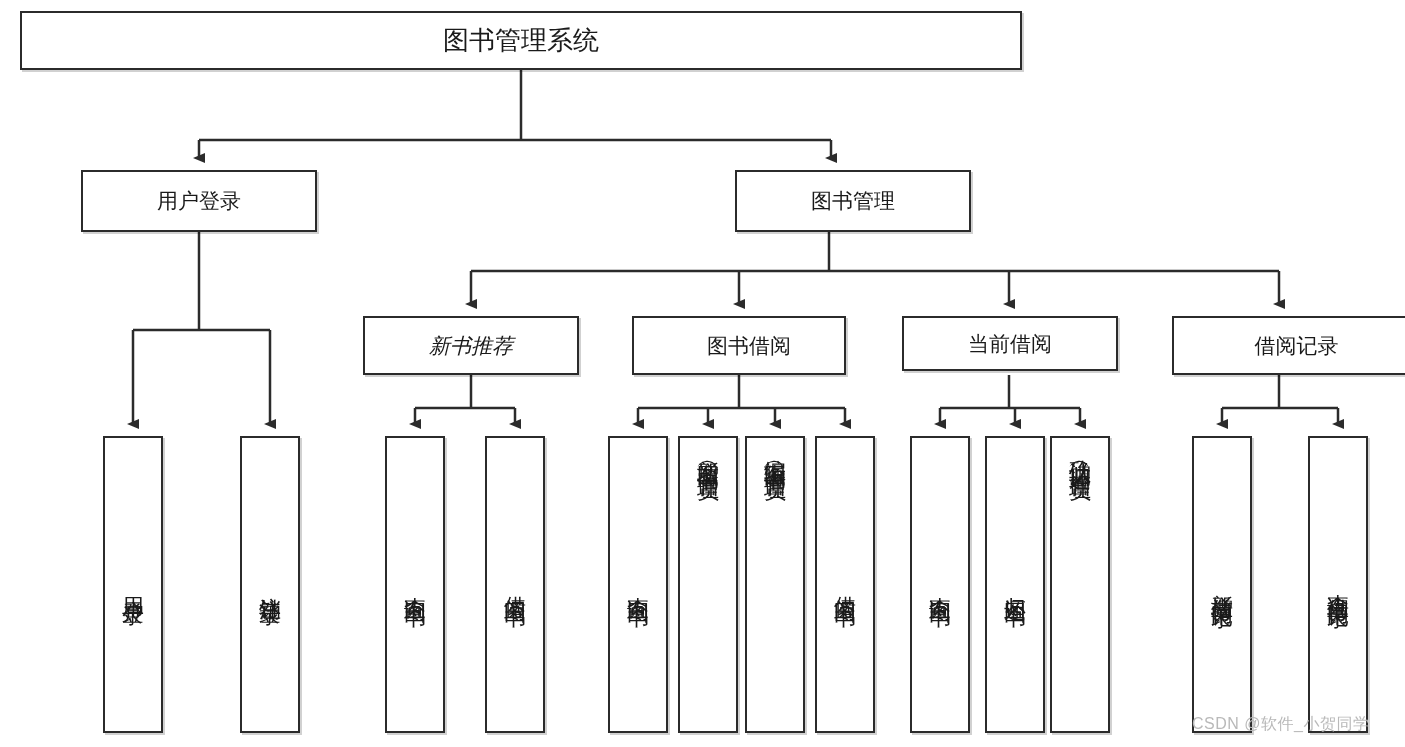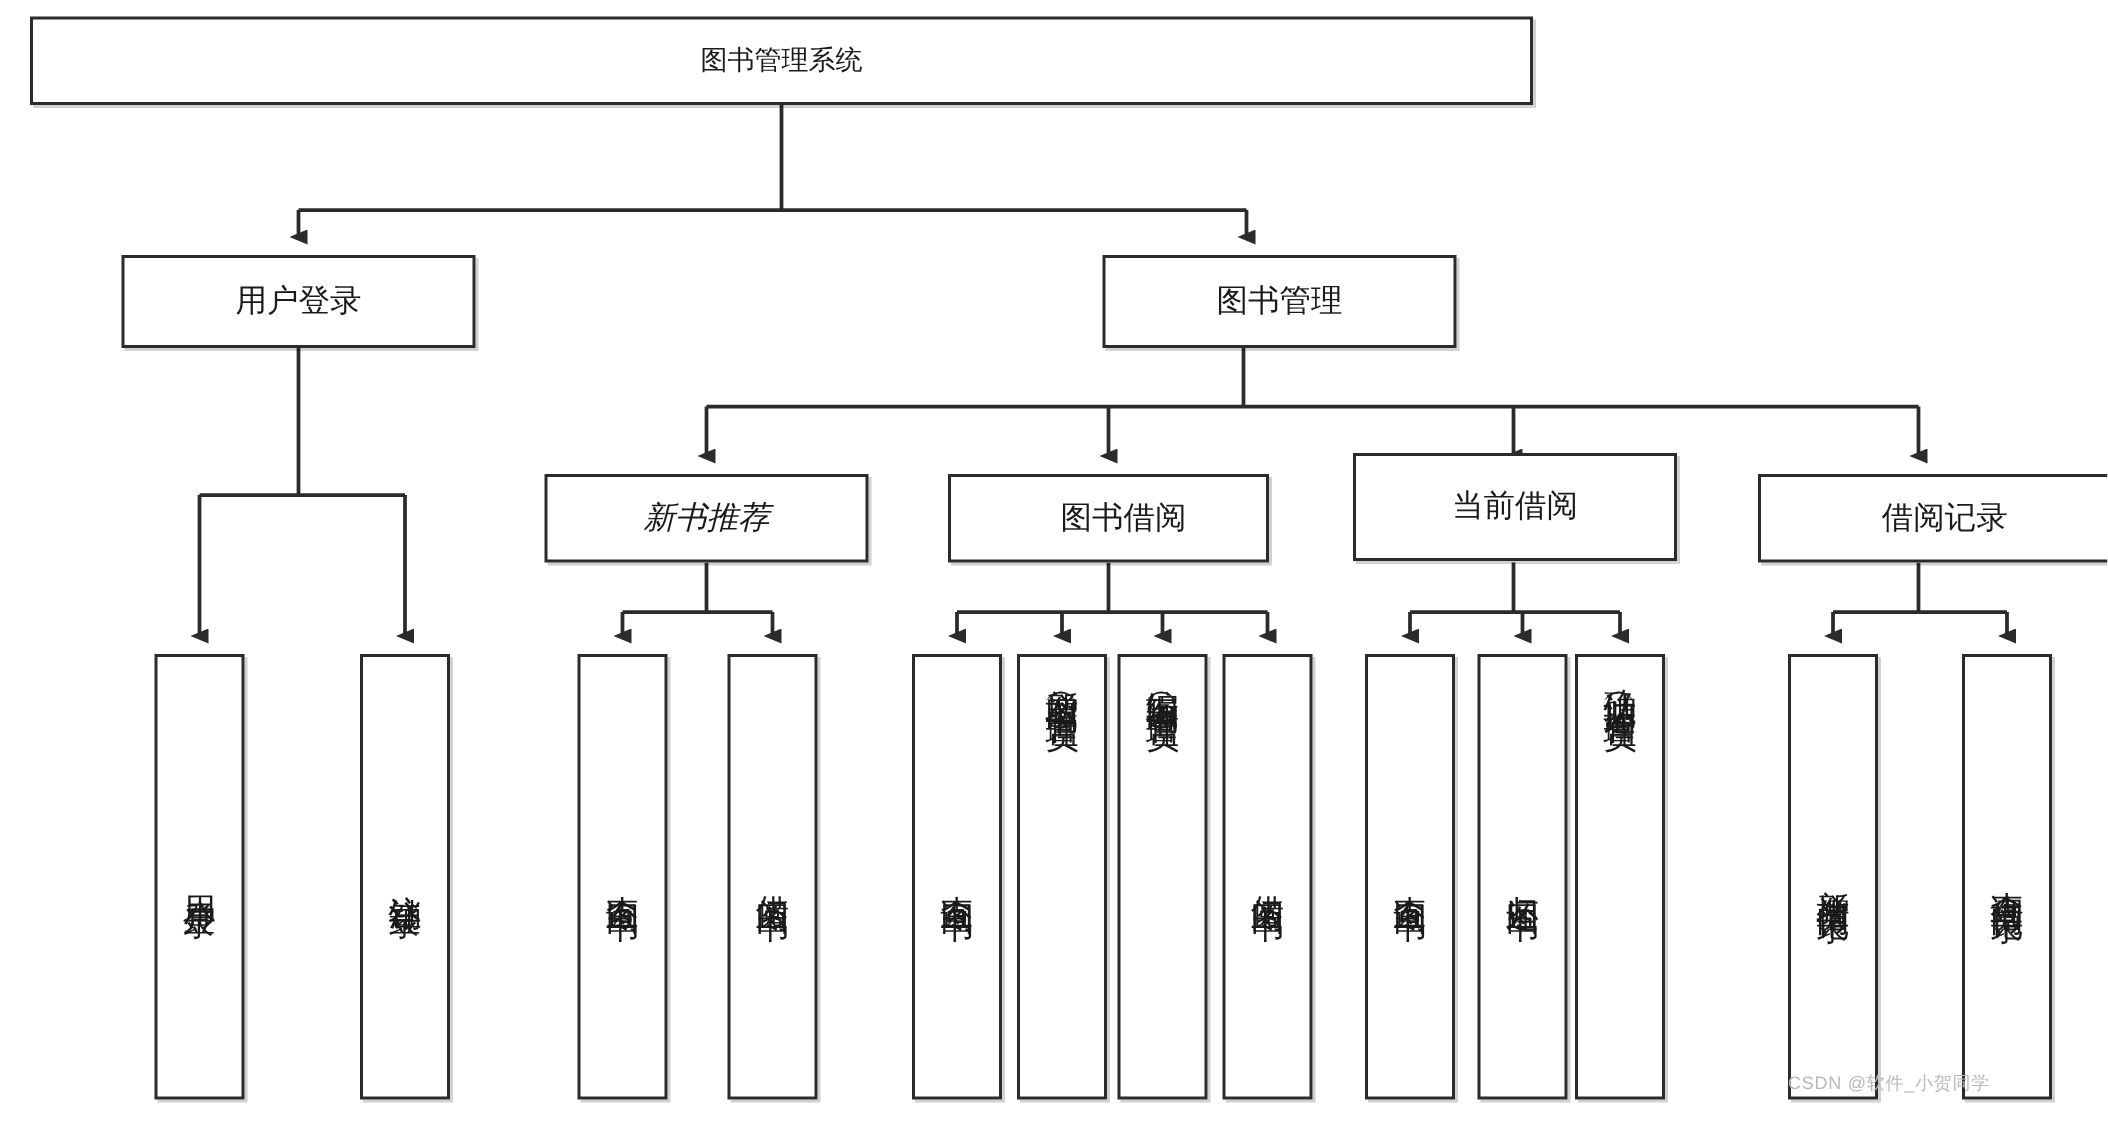--- a/index.html
+++ b/index.html
@@ -39,21 +39,21 @@
   .node .lbl {
     color: #1a1a1a;
     line-height: 1.12;
     text-align: center;
     white-space: nowrap;
   }
   .h-node .lbl {
     font-size: 21px;
   }
   .root.h-node .lbl {
-    font-size: 18px;
+    font-size: 26px;
   }
   .v-node {
     align-items: flex-start;
     justify-content: center;
     padding-top: 4px;
   }
   .v-node .lbl {
     writing-mode: vertical-rl;
     text-orientation: upright;
     font-size: 22px;
@@ -62,21 +62,21 @@
     white-space: nowrap;
     max-height: 100%;
   }
   .v-node.centered {
     align-items: center;
     padding-top: 0;
   }
   .watermark {
     position: absolute;
     color: #b9b9b9;
-    font-size: 12px;
+    font-size: 16px;
     white-space: nowrap;
     z-index: 5;
     letter-spacing: 0.5px;
   }
 </style>
 </head>
 <body>
 
 <div id="canvas">
 
@@ -140,21 +140,21 @@
   <div class="node h-node" style="left: 711px; top: 170px; width: 236px; height: 62px; margin-left: 24px;">
     <span class="lbl">图书管理</span>
   </div>
 
   <div class="node h-node" style="left: 363px; top: 316px; width: 216px; height: 59px; font-style: italic;">
     <span class="lbl">新书推荐</span>
   </div>
   <div class="node h-node" style="left: 632px; top: 316px; width: 214px; height: 59px; padding-left: 20px;">
     <span class="lbl">图书借阅</span>
   </div>
-  <div class="node h-node" style="left: 902px; top: 302px; width: 216px; height: 72px;">
+  <div class="node h-node" style="left: 902px; top: 316px; width: 216px; height: 55px;">
     <span class="lbl">当前借阅</span>
   </div>
   <div class="node h-node" style="left: 1172px; top: 316px; width: 249px; height: 59px;">
     <span class="lbl">借阅记录</span>
   </div>
 
   <div class="node v-node centered" style="left: 103px; top: 436px; width: 60px; height: 297px;">
     <span class="lbl">用户登录</span>
   </div>
   <div class="node v-node centered" style="left: 240px; top: 436px; width: 60px; height: 297px;">

